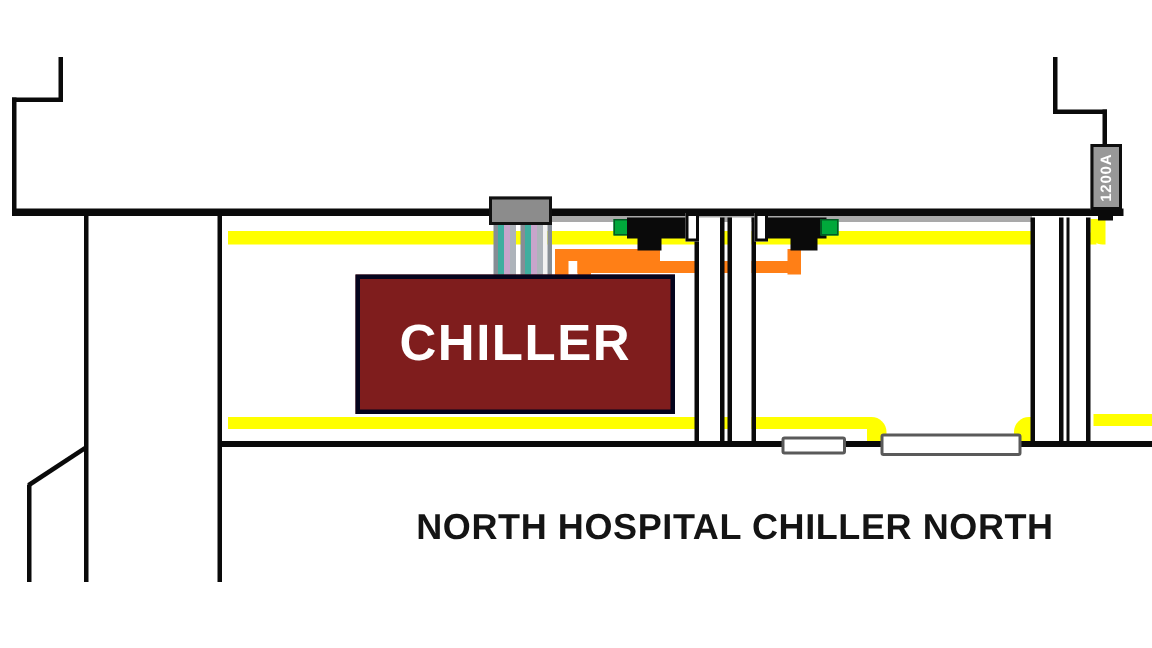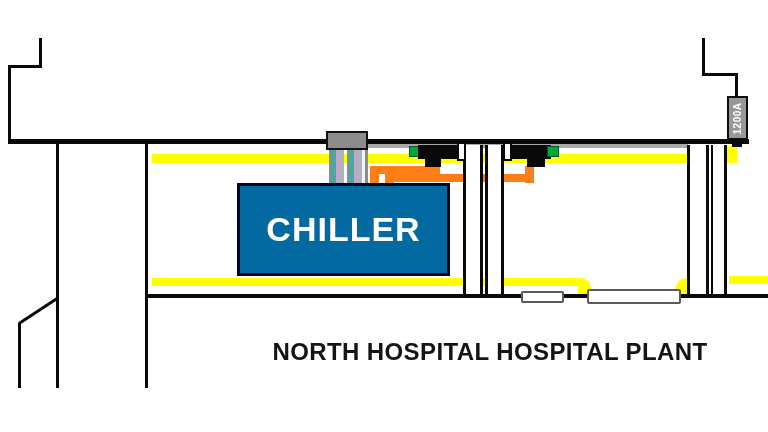--- a/index.html
+++ b/index.html
@@ -7,21 +7,21 @@
     position:relative;width:768px;height:432px;background:#ffffff;overflow:hidden;
     font-family:"Liberation Sans","DejaVu Sans",sans-serif;
   }
   .abs{position:absolute;}
   .blk{background:#0a0a0a;}
   .yel{background:#ffff00;}
   .org{background:#ff7f16;}
   .wht{background:#ffffff;}
   .gry{background:#a9a9a9;}
   #chiller-box{
-    background:#0369a1;border:3px solid #05051e;
+    background:#7f1d1d;border:3px solid #05051e;
     display:flex;align-items:center;justify-content:center;
   }
   #chiller-box span{
     color:#ffffff;font-weight:bold;font-size:34px;letter-spacing:1px;
   }
   .valve-body{background:#0a0a0a;}
   .valve-green{background:#00a83b;border:1px solid #035a24;box-sizing:border-box;}
   .flange{background:#ffffff;border:2px solid #0a0a0a;box-sizing:border-box;}
   #starter-box{background:#8c8c8c;border:2px solid #111111;box-sizing:border-box;}
   #breaker-box{
@@ -115,15 +115,15 @@
   </div>
 
   <div class="abs door" style="left:521px;top:291px;width:43px;height:12px;"></div>
   <div class="abs door" style="left:587px;top:289px;width:94px;height:15px;"></div>
 
   <div class="abs blk" style="left:732px;top:137px;width:10px;height:10px;"></div>
   <div id="breaker-box" class="abs" style="left:727px;top:96px;width:21px;height:44px;">
     <span>1200A</span>
   </div>
 
-  <div id="caption" class="abs" style="left:250px;top:338px;width:480px;">NORTH HOSPITAL HOSPITAL PLANT</div>
+  <div id="caption" class="abs" style="left:250px;top:338px;width:480px;">NORTH HOSPITAL CHILLER NORTH</div>
 
 </div>
 
 </body></html>

